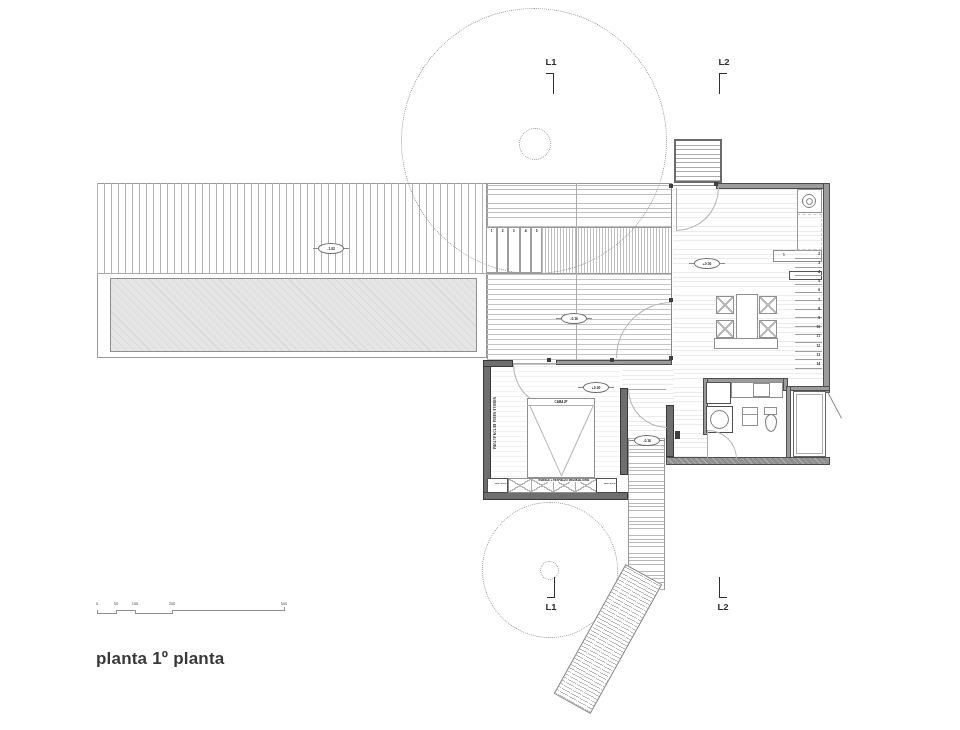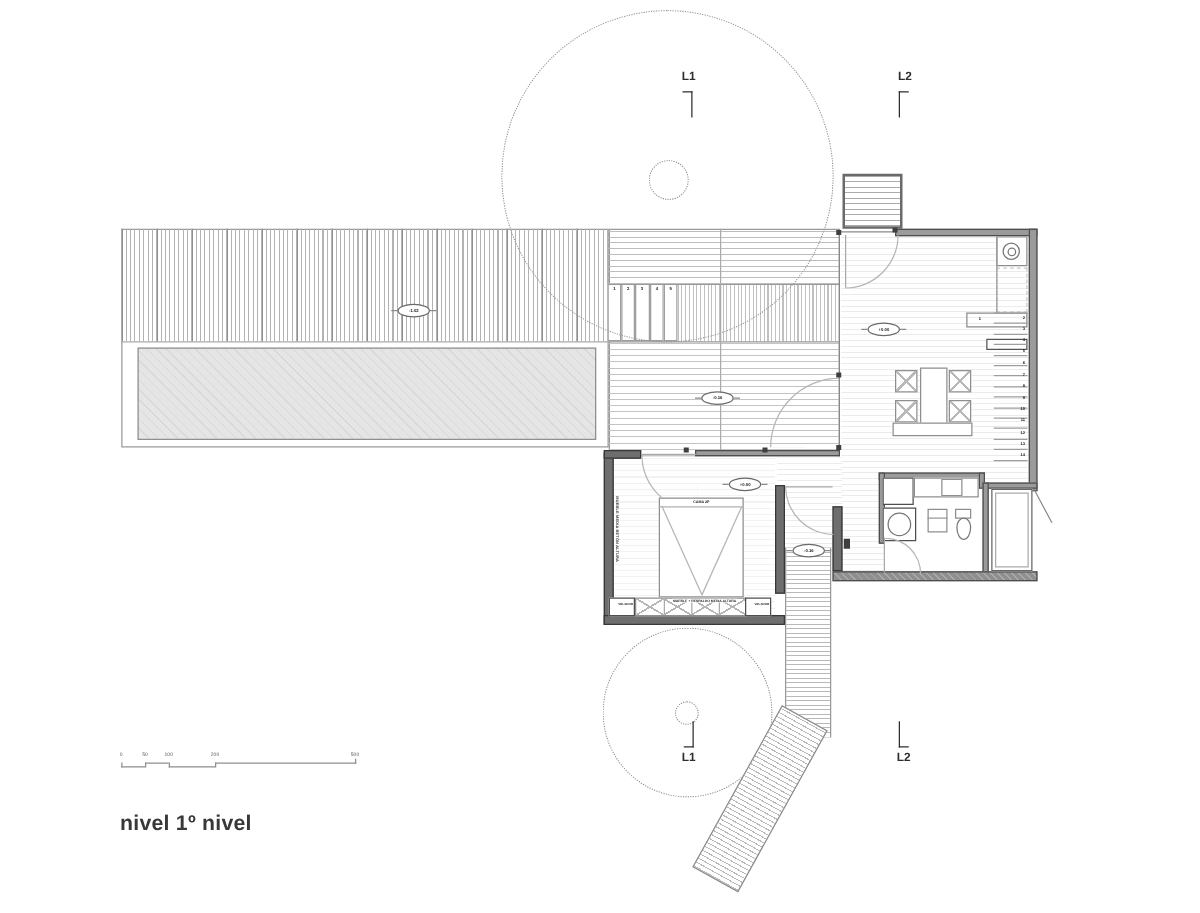--- a/index.html
+++ b/index.html
@@ -296,15 +296,15 @@
     <div class="svert" style="left:40px;top:9px;"></div>
     <div class="svert" style="left:77px;top:9px;"></div>
     <div class="svert" style="left:189px;top:6px;"></div>
   <span class="stick" style="left:-5px">0</span>
       <span class="stick" style="left:14px">50</span>
       <span class="stick" style="left:33px">100</span>
       <span class="stick" style="left:70px">200</span>
       <span class="stick" style="left:182px">500</span>
     </div>
 
-  <div class="title" style="left:96px;top:649px;">nivel 1º nivel</div>
+  <div class="title" style="left:96px;top:649px;">planta 1º planta</div>
 
 </div>
 
 </body></html>

